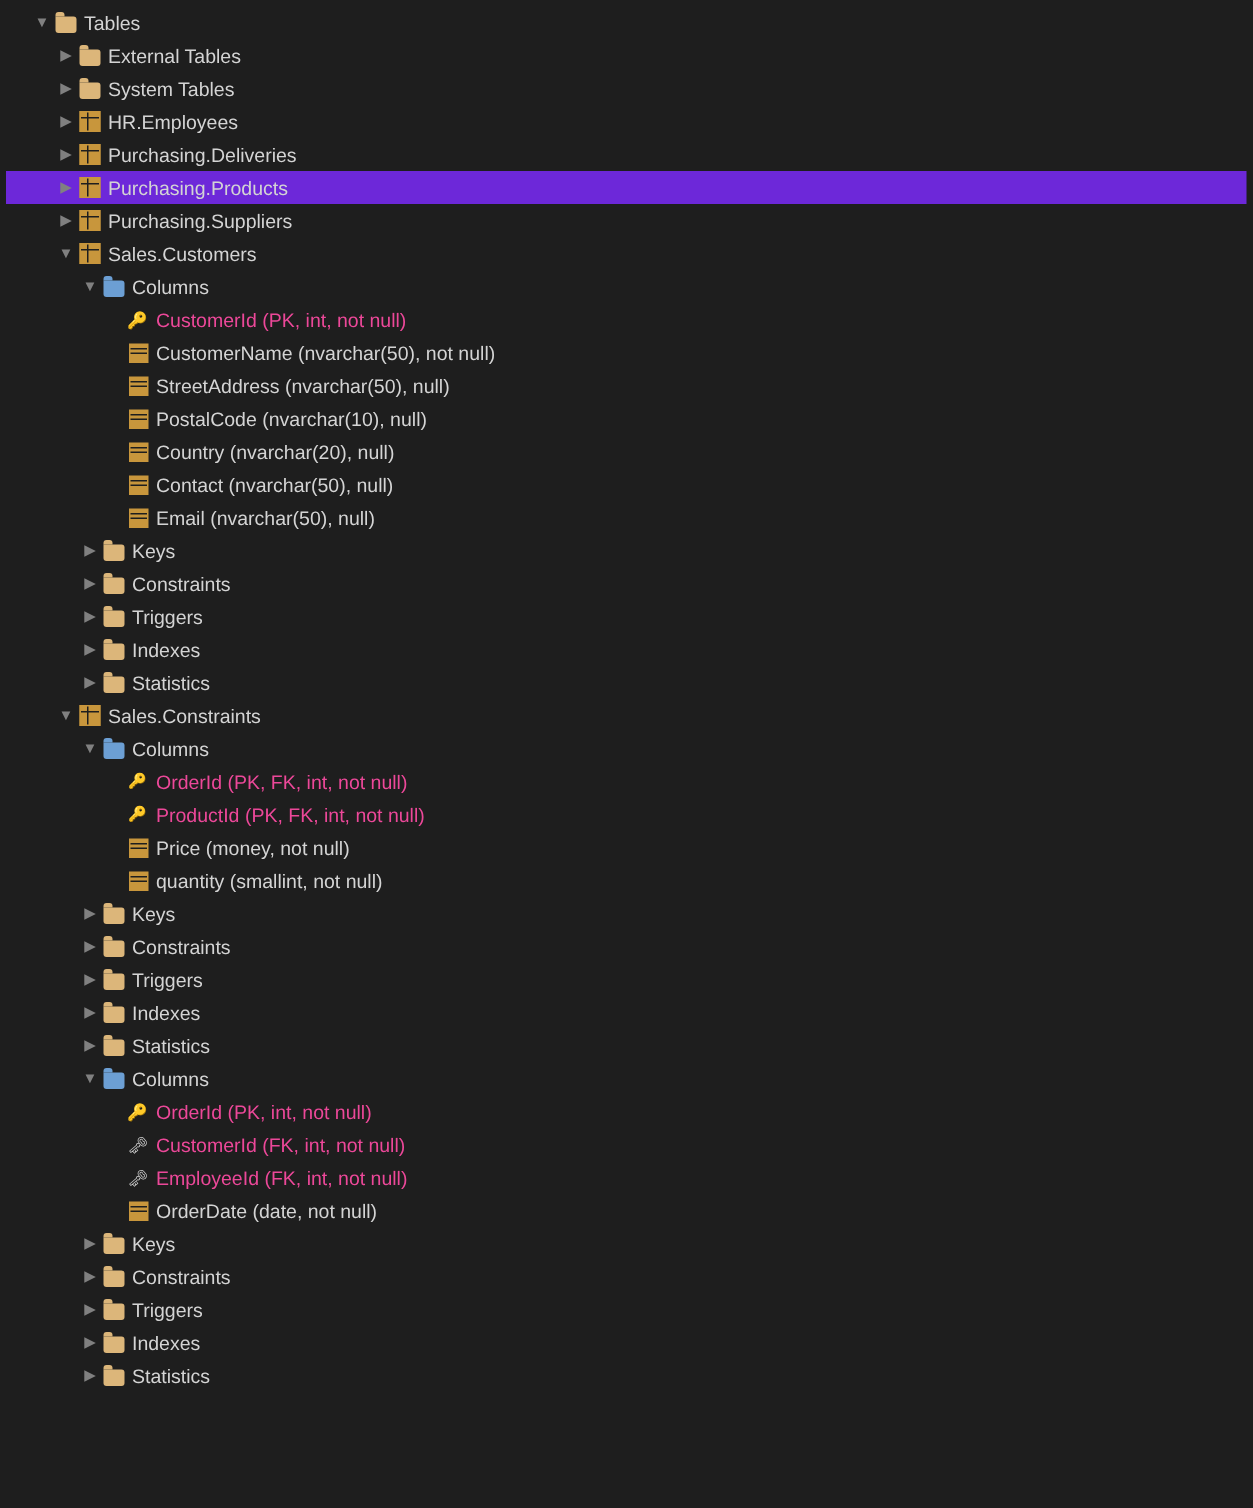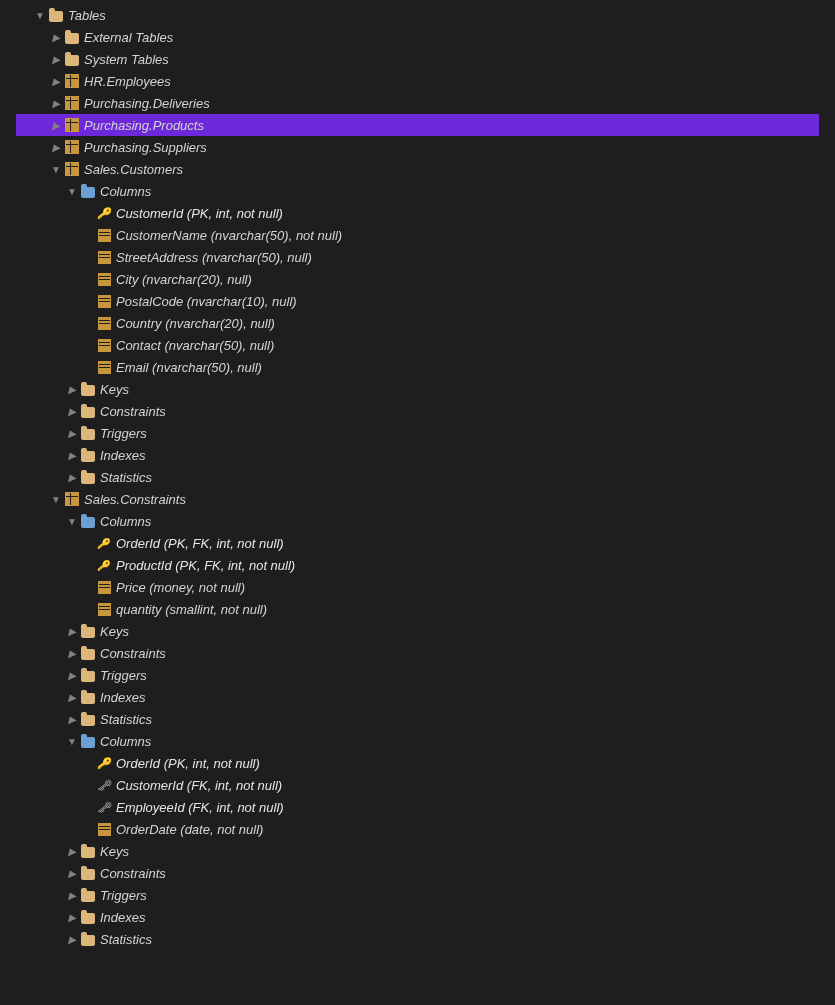--- a/index.html
+++ b/index.html
@@ -4,23 +4,22 @@
   <style>
     * { margin: 0; padding: 0; box-sizing: border-box; }
     body {
       background-color: #1e1e1e;
       color: #d4d4d4;
       font-family: 'Segoe UI', Tahoma, Geneva, Verdana, sans-serif;
       font-size: 13px;
       overflow-x: hidden;
     }
     .tree {
-      padding: 4px 16px;
+      padding: 4px 4px;
       user-select: none;
-      font-style: italic;
     }
     .tree-item {
       display: flex;
       align-items: center;
       height: 22px;
       padding-left: 0;
       cursor: pointer;
       white-space: nowrap;
     }
     .tree-item.selected {
@@ -50,21 +49,21 @@
       justify-content: center;
       width: 16px;
       height: 16px;
       margin-right: 4px;
       flex-shrink: 0;
     }
     .label {
       color: #d4d4d4;
     }
     .label.highlighted {
-      color: #e5e5e5;
+      color: #ec4899;
     }
     
     .icon-table {
       background: #c8963c;
       width: 14px;
       height: 14px;
       position: relative;
       border: 1px solid #c8963c;
     }
     .icon-table::before {
@@ -276,31 +275,20 @@
     </div>
     <div class="tree-item">
       <span class="indent"></span>
       <span class="indent"></span>
       <span class="indent"></span>
       <span class="indent"></span>
       <span class="expander leaf"></span>
       <span class="icon">
         <span class="icon-field"></span>
       </span>
-      <span class="label">City (nvarchar(20), null)</span>
-    </div>
-    <div class="tree-item">
-      <span class="indent"></span>
-      <span class="indent"></span>
-      <span class="indent"></span>
-      <span class="indent"></span>
-      <span class="expander leaf"></span>
-      <span class="icon">
-        <span class="icon-field"></span>
-      </span>
       <span class="label">PostalCode (nvarchar(10), null)</span>
     </div>
     <div class="tree-item">
       <span class="indent"></span>
       <span class="indent"></span>
       <span class="indent"></span>
       <span class="indent"></span>
       <span class="expander leaf"></span>
       <span class="icon">
         <span class="icon-field"></span>

